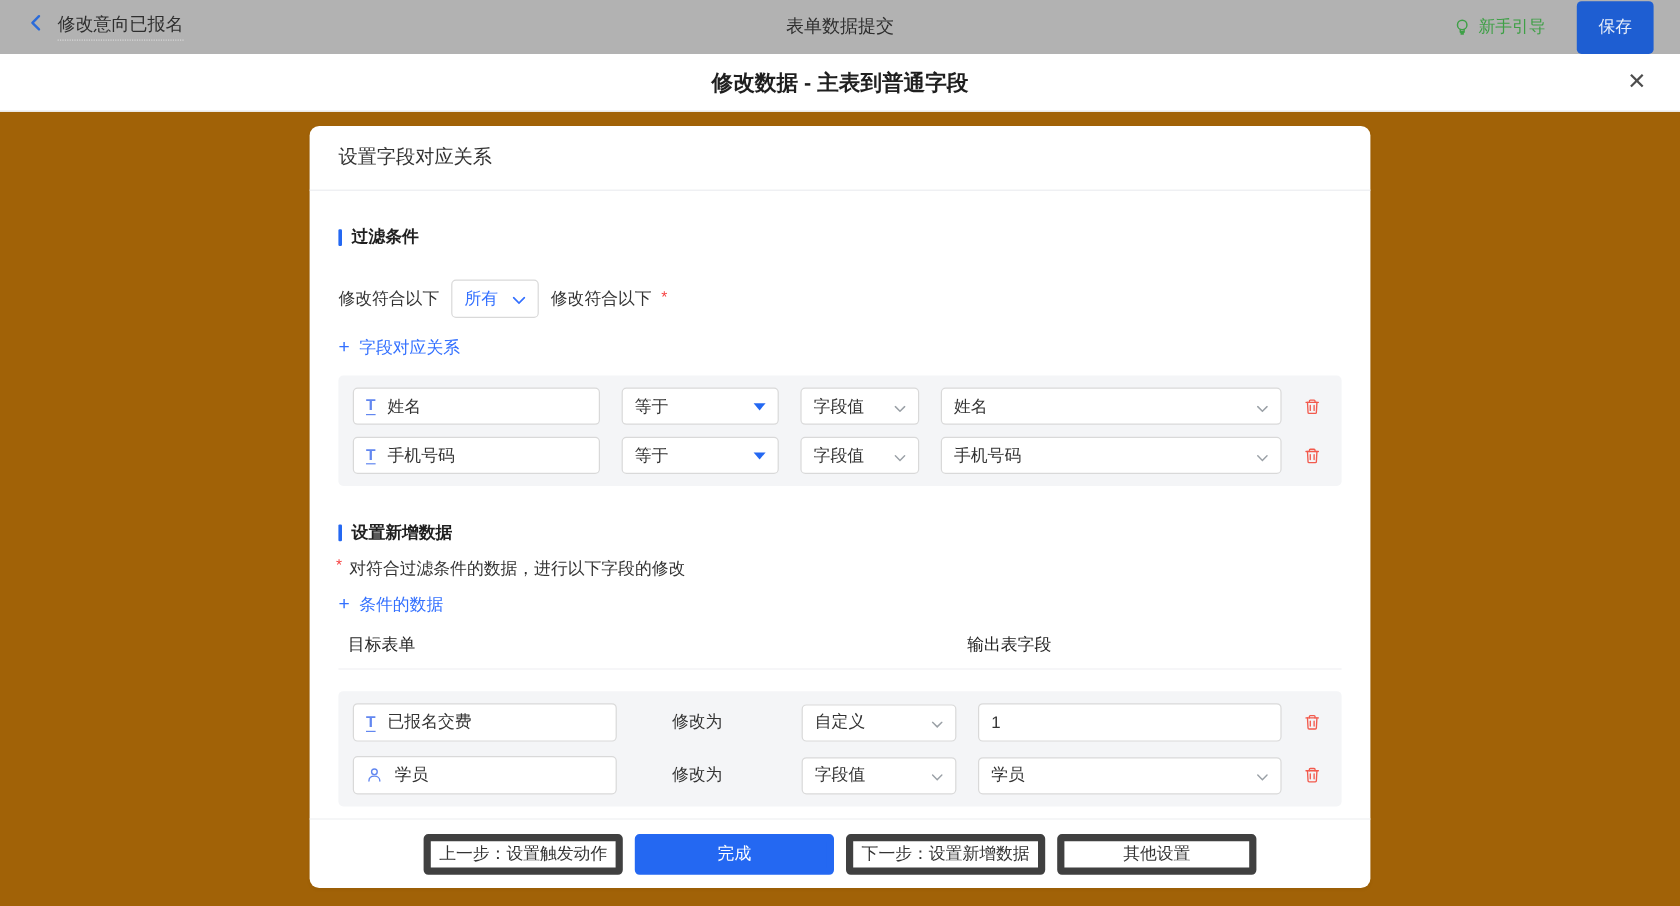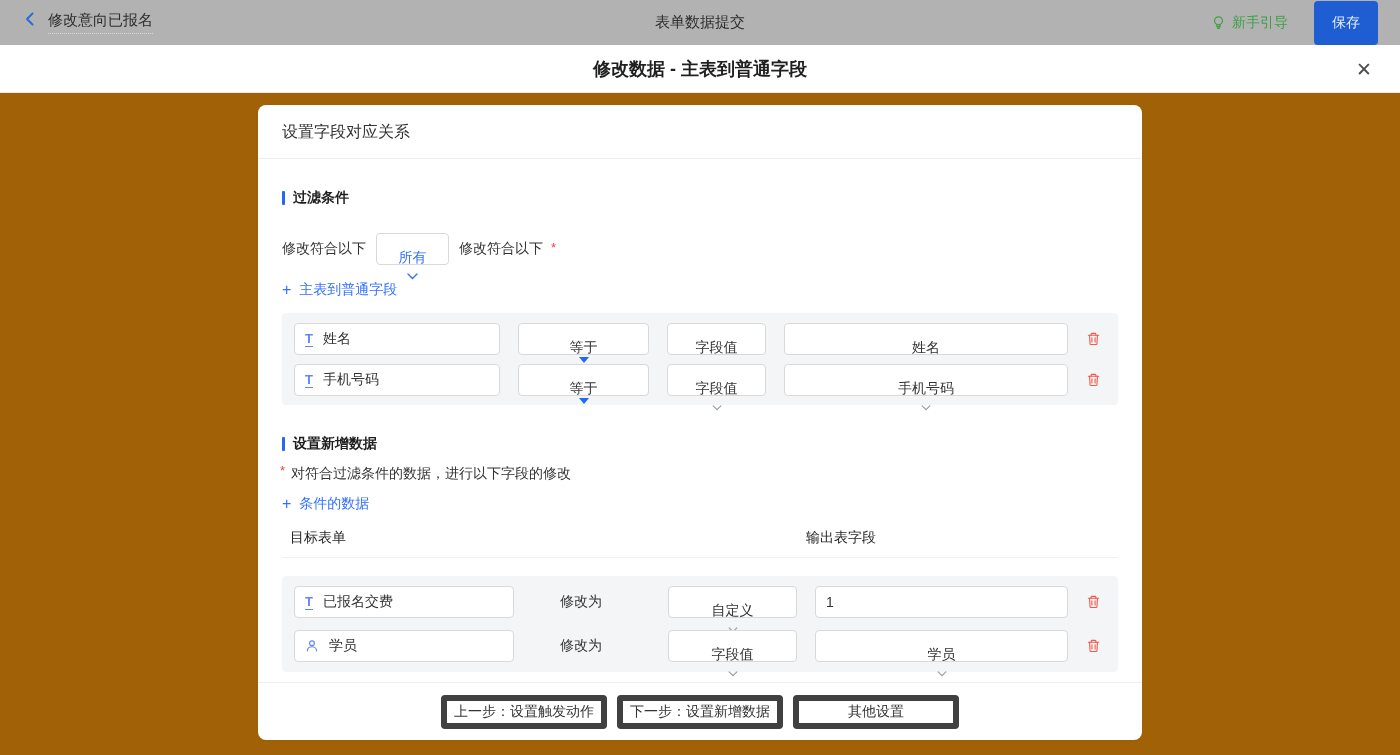--- a/index.html
+++ b/index.html
@@ -38,21 +38,21 @@
 
   .section-title { display:flex; align-items:center; gap:8px; margin-top:30px;
     font-weight:700; font-size:14px; color:#1f1f1f; }
   .section-bar { width:3px; height:14px; background:#2468f2; border-radius:1px; }
 
   .match-row { display:flex; align-items:center; gap:10px; margin-top:26px; }
   .req { color:#f53f3f; font-size:13px; margin-left:-2px; transform:translateY(-2px); }
 
   .select { display:flex; align-items:center; justify-content:space-between;
     background:#fff; border:1px solid #d9d9d9; border-radius:4px; height:31px;
-    padding:15px 10px; cursor:pointer;flex-direction:column; }
+    padding:0 10px; cursor:pointer; }
   .select-blue { width:73px; height:32px; color:#3370ff; }
   .chev { flex:none; }
 
   .add-link { display:flex; align-items:center; gap:8px; color:#3370ff;
     margin-top:16px; cursor:pointer; width:max-content; }
   .plus { font-size:16px; line-height:1; }
 
   .panel { background:#f4f5f7; border-radius:4px; padding:10px 12px; margin-top:14px; }
   .frow { display:grid; grid-template-columns:206px 131px 99px 1fr 20px;
     column-gap:18px; align-items:center; height:31px; }
@@ -136,21 +136,21 @@
                 <path d="M1 1l4.5 4.5L10 1"></path>
               </svg>
           </span>
         </div>
         <span>修改符合以下</span>
         <span class="req">*</span>
       </div>
 
       <div class="add-link">
         <span class="plus">+</span>
-        <span>主表到普通字段</span>
+        <span>字段对应关系</span>
       </div>
 
       <div class="panel">
 
         <div class="frow">
           <div class="field-input">
             <span class="ticon">T</span>
             <span>姓名</span>
           </div>
           <div class="select">
@@ -300,17 +300,18 @@
                 <path d="M3.8 4l.5 9c0 .5.5.9 1 .9h5.4c.5 0 1-.4 1-.9l.5-9"></path>
                 <path d="M6.3 6.8v4.4M9.7 6.8v4.4"></path>
               </svg>
           </span>
         </div>
       </div>
     </div>
 
     <div class="card-footer">
       <button class="btn">上一步：设置触发动作</button>
+      <button class="btn btn-primary">完成</button>
       <button class="btn">下一步：设置新增数据</button>
       <button class="btn">其他设置</button>
     </div>
   </div>
 </div>
 
 </body></html>

